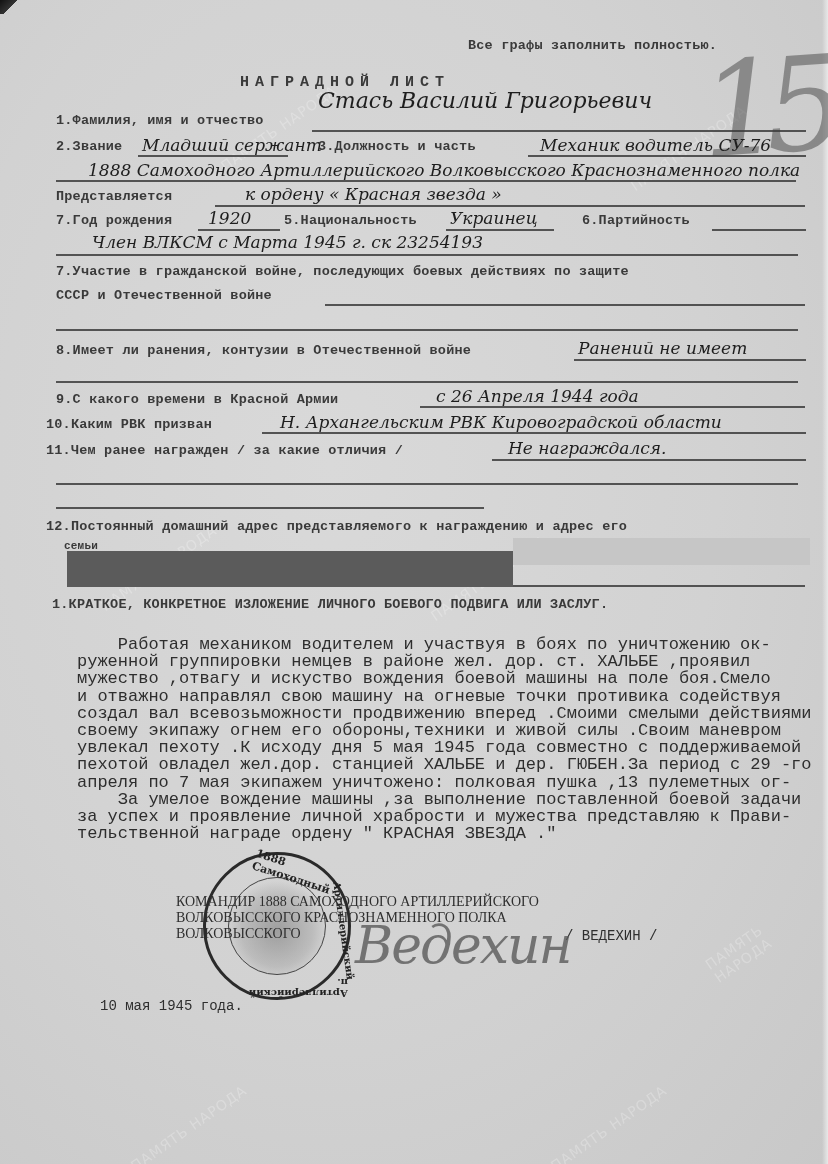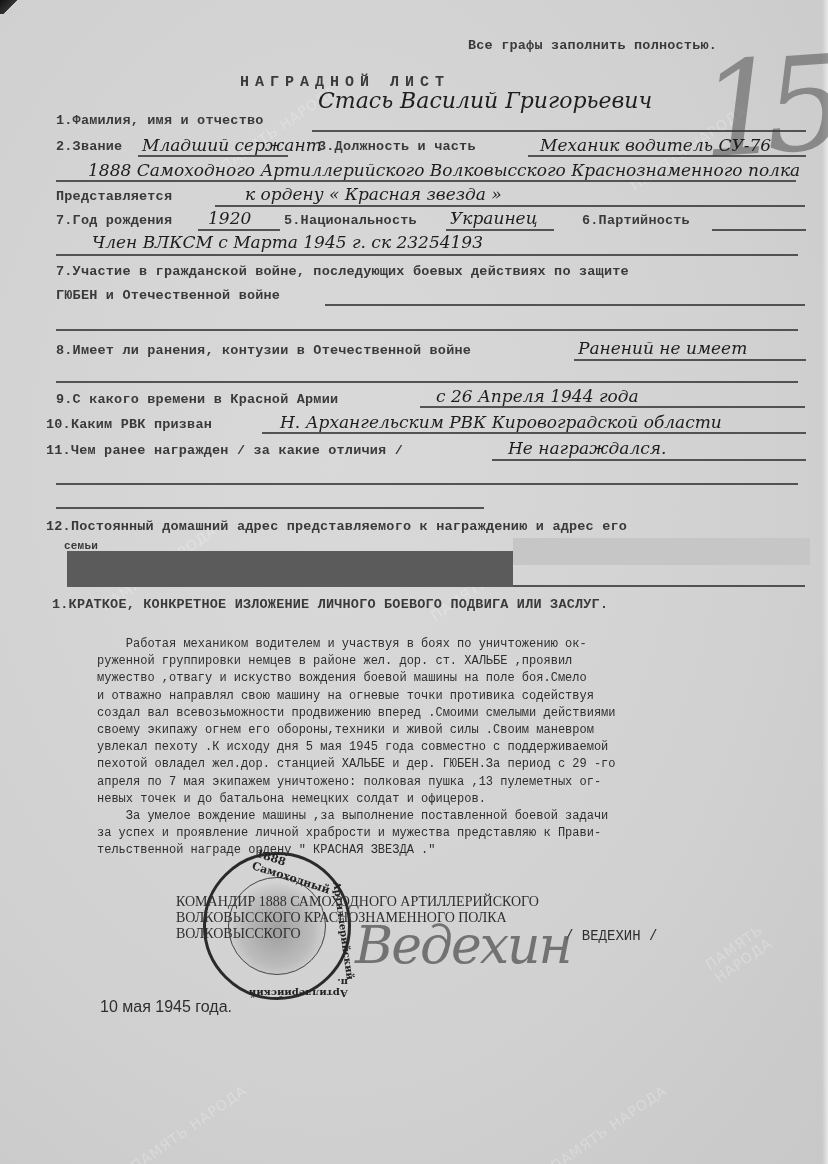--- a/index.html
+++ b/index.html
@@ -19,41 +19,41 @@
     .right-edge { position: absolute; right: 0; top: 0; width: 6px; height: 1164px;
       background: linear-gradient(90deg, transparent, #e8e8e8); }
     .abs { position: absolute; white-space: nowrap; }
     .typed { font-family: "Liberation Mono", "DejaVu Sans Mono", monospace; font-weight: bold;
       font-size: 13.5px; color: #3a3a3a; letter-spacing: 0.2px; filter: blur(0.35px); }
     .hand { font-family: "DejaVu Serif", "Liberation Serif", serif; font-style: italic;
       font-size: 17px; color: #1e1e1e; }
     .rule { position: absolute; height: 2px; background: #3c3c3c; opacity: 0.85; }
     .title { font-size: 15px; letter-spacing: 6px; font-weight: bold; }
     .body-text { position: absolute; left: 77px; top: 636px; width: 700px;
-      font-family: "Liberation Mono", "DejaVu Sans Mono", monospace; font-size: 12px;
-      line-height: 17.2px; color: #2e2e2e; margin-left: 20px; }
+      font-family: "Liberation Mono", "DejaVu Sans Mono", monospace; font-size: 17px;
+      line-height: 17.2px; color: #2e2e2e; }
     .body-text p { margin: 0; white-space: pre; }
     .pencil { position: absolute; left: 700px; top: 40px; font-family: "DejaVu Serif", serif;
       font-style: italic; font-size: 130px; color: rgba(80,80,80,0.55); line-height: 1;
       transform: rotate(-4deg); letter-spacing: -18px; }
     .redact-dark { position: absolute; left: 67px; top: 551px; width: 446px; height: 36px; background: #5b5b5b; }
     .redact-light { position: absolute; left: 513px; top: 538px; width: 297px; height: 27px; background: #c6c6c6; }
     .stamp { position: absolute; left: 203px; top: 852px; width: 148px; height: 148px;
       border: 3px solid #2a2a2a; border-radius: 50%; box-sizing: border-box; }
     .stamp-inner { position: absolute; left: 22px; top: 22px; width: 98px; height: 98px;
       border: 1.5px solid #444; border-radius: 50%; box-sizing: border-box;
       background: radial-gradient(circle at 50% 55%, rgba(60,60,60,0.35) 0%, rgba(60,60,60,0.15) 50%, transparent 70%); }
     .stamp-text { position: absolute; font-family: "DejaVu Serif", serif; font-size: 11px; color: #222; font-weight: bold; }
     .signature { position: absolute; left: 355px; top: 915px; font-family: "DejaVu Serif", serif;
       font-style: italic; font-size: 52px; color: rgba(90,90,90,0.8); letter-spacing: -2px; }
     .sig-block { position: absolute; left: 176px; top: 894px; font-family: Liberation Serif, serif;
       font-size: 14px; line-height: 16px; color: #2e2e2e; }
     .sig-block div { white-space: pre; }
-    .date { position: absolute; left: 100px; top: 998px; font-family: Liberation Sans, sans-serif;
-      font-size: 16px; color: #2e2e2e; }
+    .date { position: absolute; left: 100px; top: 998px; font-family: Liberation Mono, monospace;
+      font-size: 14px; color: #2e2e2e; }
     .watermark { position: absolute; font-family: "DejaVu Sans", sans-serif; font-size: 14px;
       color: rgba(255,255,255,0.25); transform: rotate(-35deg); letter-spacing: 1px; }
   </style>
 </head>
 <body>
 
 <div class="page">
   <div class="corner-shadow"></div>
   <div class="right-edge"></div>
 
@@ -93,21 +93,21 @@
   <div class="abs typed" style="left:284px;top:213px">5.Национальность</div>
   <div class="abs hand" style="left:450px;top:208px">Украинец</div>
   <div class="rule" style="left:446px;top:229px;width:108px"></div>
   <div class="abs typed" style="left:582px;top:213px">6.Партийность</div>
   <div class="rule" style="left:712px;top:229px;width:94px"></div>
 
   <div class="abs hand" style="left:92px;top:232px">Член ВЛКСМ с Марта 1945 г. ск 23254193</div>
   <div class="rule" style="left:56px;top:254px;width:742px"></div>
 
   <div class="abs typed" style="left:56px;top:264px">7.Участие в гражданской войне, последующих боевых действиях по защите</div>
-  <div class="abs typed" style="left:56px;top:288px">ГЮБЕН и Отечественной войне</div>
+  <div class="abs typed" style="left:56px;top:288px">СССР и Отечественной войне</div>
   <div class="rule" style="left:325px;top:304px;width:480px"></div>
   <div class="rule" style="left:56px;top:329px;width:742px"></div>
 
   <div class="abs typed" style="left:56px;top:343px">8.Имеет ли ранения, контузии в Отечественной войне</div>
   <div class="abs hand" style="left:578px;top:338px">Ранений не имеет</div>
   <div class="rule" style="left:574px;top:359px;width:232px"></div>
   <div class="rule" style="left:56px;top:381px;width:742px"></div>
 
   <div class="abs typed" style="left:56px;top:392px">9.С какого времени в Красной Армии</div>
   <div class="abs hand" style="left:436px;top:386px">с 26 Апреля 1944 года</div>
@@ -134,21 +134,20 @@
   <div class="body-text">
     <p>    Работая механиком водителем и участвуя в боях по уничтожению ок-</p>
     <p>руженной группировки немцев в районе жел. дор. ст. ХАЛЬБЕ ,проявил</p>
     <p>мужество ,отвагу и искуство вождения боевой машины на поле боя.Смело</p>
     <p>и отважно направлял свою машину на огневые точки противика содействуя</p>
     <p>создал вал всевозьможности продвижению вперед .Смоими смелыми действиями</p>
     <p>своему экипажу огнем его обороны,техники и живой силы .Своим маневром</p>
     <p>увлекал пехоту .К исходу дня 5 мая 1945 года совместно с поддерживаемой</p>
     <p>пехотой овладел жел.дор. станцией ХАЛЬБЕ и дер. ГЮБЕН.За период с 29 -го</p>
     <p>апреля по 7 мая экипажем уничтожено: полковая пушка ,13 пулеметных ог-</p>
-    <p>невых точек и до батальона немецких солдат и офицеров.</p>
     <p>    За умелое вождение машины ,за выполнение поставленной боевой задачи</p>
     <p>за успех и проявление личной храбрости и мужества представляю к Прави-</p>
     <p>тельственной награде ордену " КРАСНАЯ ЗВЕЗДА ."</p>
   </div>
 
   <div class="stamp">
     <div class="stamp-inner"></div>
     <div class="stamp-text" style="left:46px;top:6px;transform:rotate(18deg)">1888 Самоходный</div>
     <div class="stamp-text" style="left:88px;top:70px;transform:rotate(82deg);font-size:10px">Артиллерийский</div>
     <div class="stamp-text" style="left:30px;top:122px;transform:rotate(180deg);font-size:10px">Артиллерийский п.</div>

